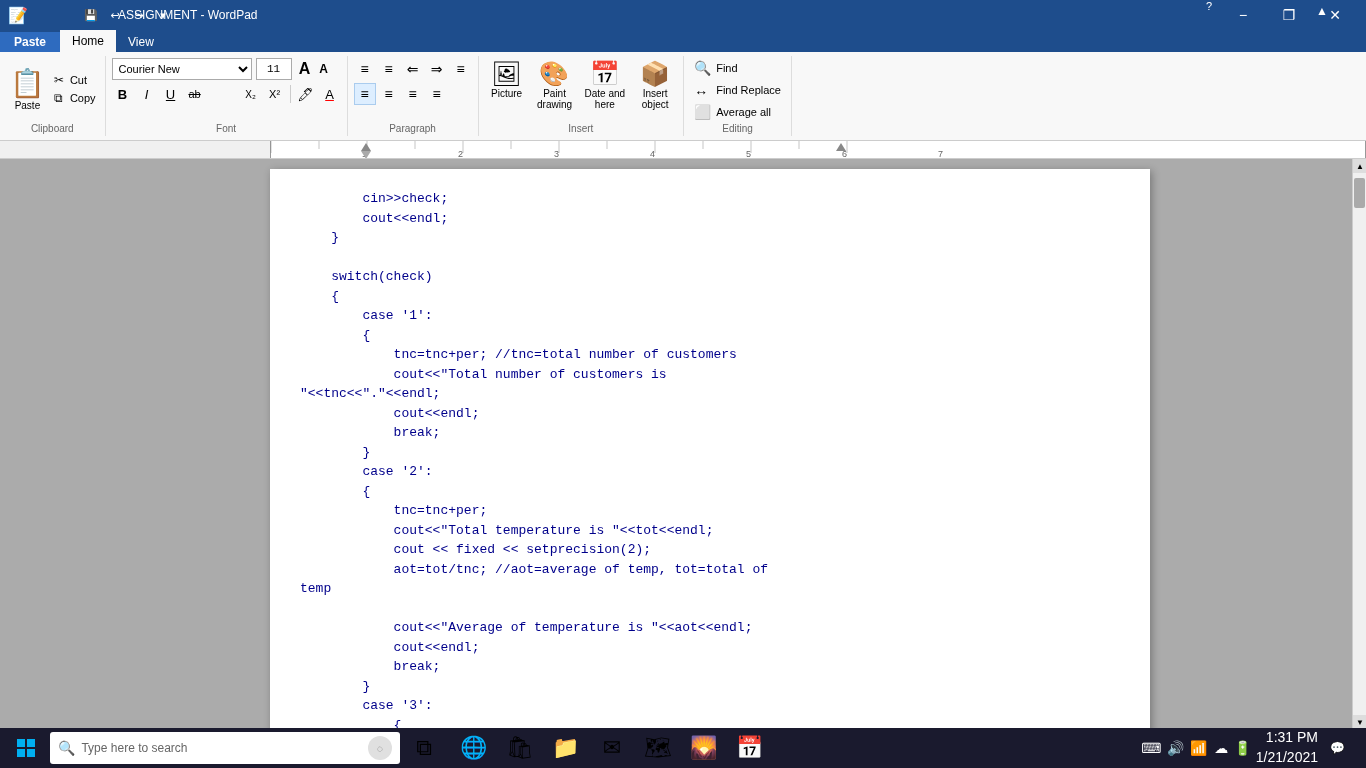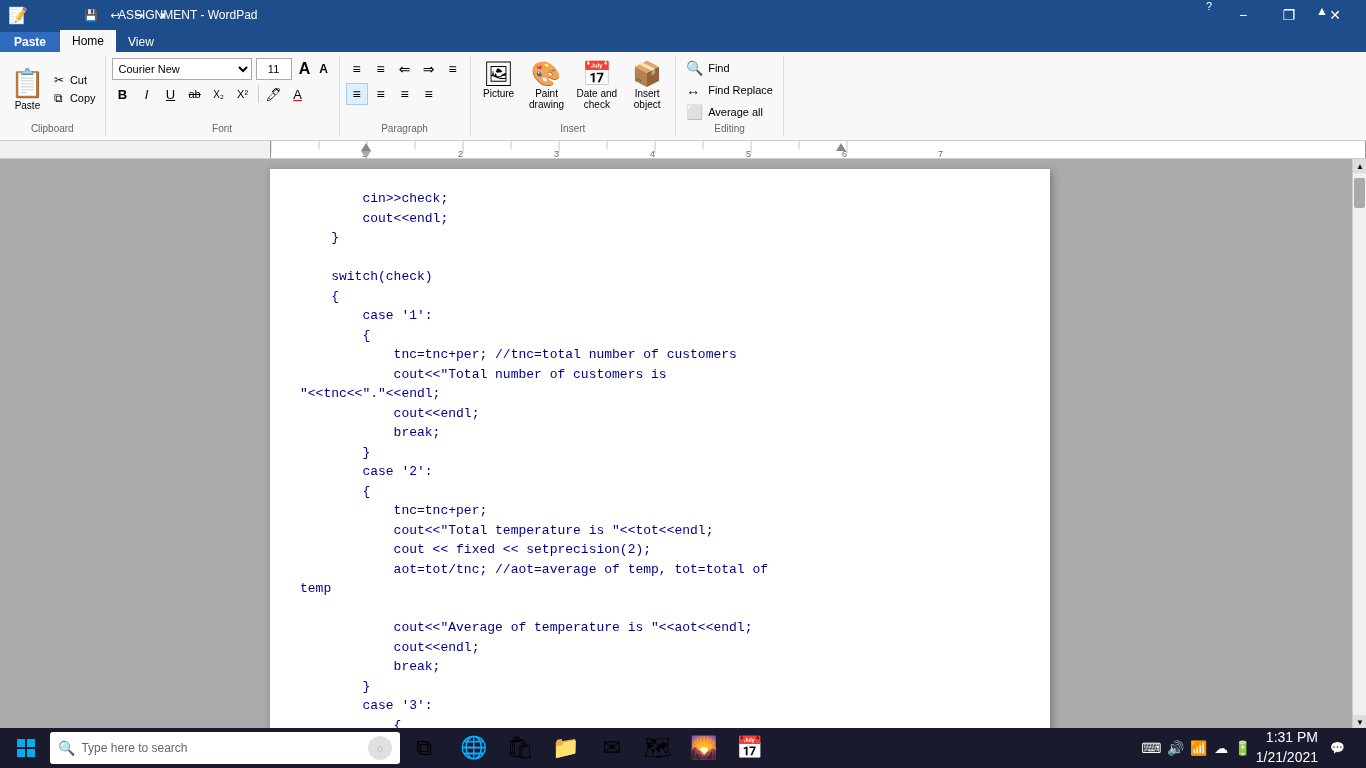--- a/index.html
+++ b/index.html
@@ -159,20 +159,21 @@
       cursor: pointer;
     }
     .font-size-input {
       height: 22px;
       width: 36px;
       font-size: 11px;
       border: 1px solid #aaa;
       padding: 0 2px;
       text-align: center;
       background: white;
+      font-family: Liberation Mono, monospace;
     }
     .font-size-btns { display: flex; gap: 1px; }
     .font-size-btn {
       width: 18px; height: 18px;
       border: none;
       background: transparent;
       cursor: pointer;
       font-size: 12px;
       display: flex; align-items: center; justify-content: center;
     }
@@ -285,21 +286,21 @@
       left: 1px;
       right: 1px;
       height: 30px;
       background: #aaa;
       border-radius: 2px;
     }
 
     .document-page {
       background: white;
       margin: 10px auto;
-      width: 780px;
+      width: 880px;
       min-height: 100%;
       box-shadow: 2px 2px 8px rgba(0,0,0,0.3);
       padding: 20px 0px;
       font-family: 'Courier New', monospace;
       font-size: 13px;
       overflow: hidden;
       position: relative;
       margin-left: 270px;
     }
 
@@ -502,21 +503,21 @@
           <div class="font-size-btns">
             <button class="font-size-btn" style="font-size:16px; font-weight:bold;">A</button>
             <button class="font-size-btn" style="font-size:12px; font-weight:bold;">A</button>
           </div>
         </div>
         <div class="font-row2">
           <button class="fmt-btn fmt-bold">B</button>
           <button class="fmt-btn fmt-italic">I</button>
           <button class="fmt-btn fmt-underline">U</button>
           <button class="fmt-btn fmt-strike" style="font-size:11px;">ab</button>
-          <button class="fmt-btn" style="font-size:10px;">X₂</button>
+          <button class="fmt-btn" style="font-size:10px;margin-left:32px;">X₂</button>
           <button class="fmt-btn" style="font-size:11px;">X²</button>
           <span style="width:1px; background:#ccc; height:18px; display:inline-block; margin:0 2px;"></span>
           <button class="fmt-btn">🖊</button>
           <button class="fmt-btn" style="text-decoration: underline; text-decoration-color: red;">A</button>
         </div>
       </div>
       <div class="ribbon-group-label">Font</div>
     </div>
 
     <div class="ribbon-group para-group">
@@ -545,21 +546,21 @@
           <span>Picture</span>
         </div>
         <div class="insert-btn">
           <span class="insert-icon">🎨</span>
           <span style="white-space:pre-wrap;">Paint
 drawing</span>
         </div>
         <div class="insert-btn">
           <span class="insert-icon">📅</span>
           <span style="white-space:pre-wrap;">Date and
-check</span>
+here</span>
         </div>
         <div class="insert-btn">
           <span class="insert-icon">📦</span>
           <span style="white-space:pre-wrap;">Insert
 object</span>
         </div>
       </div>
       <div class="ribbon-group-label">Insert</div>
     </div>
 

